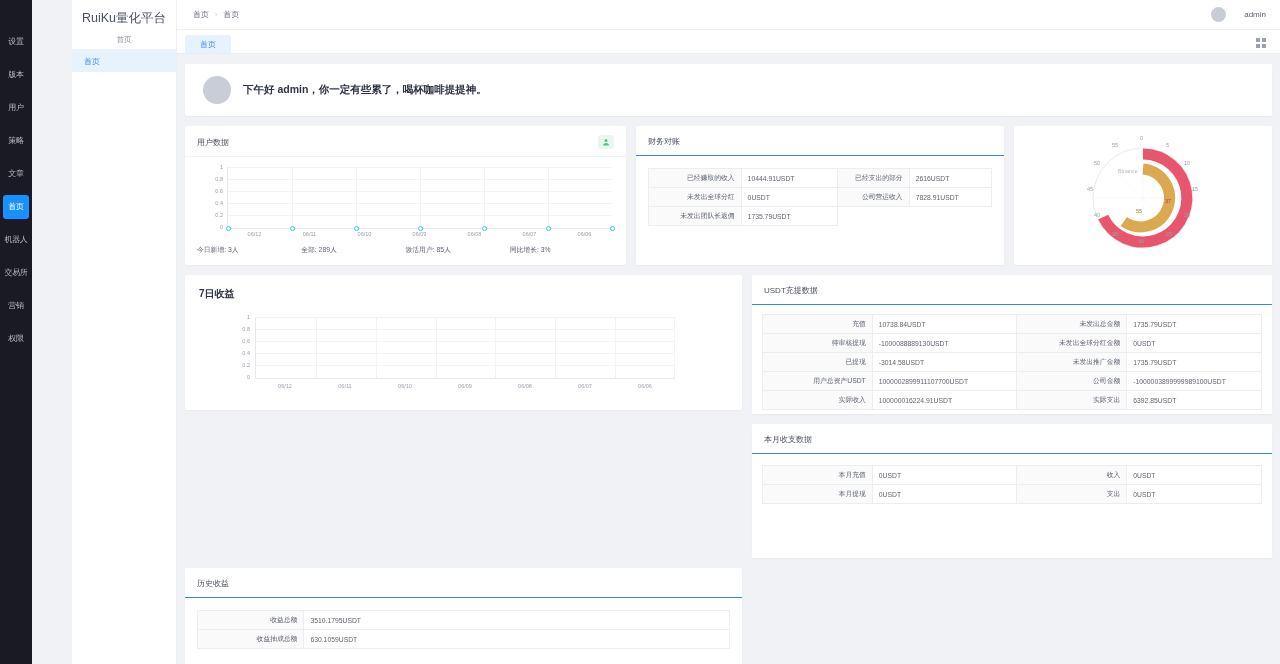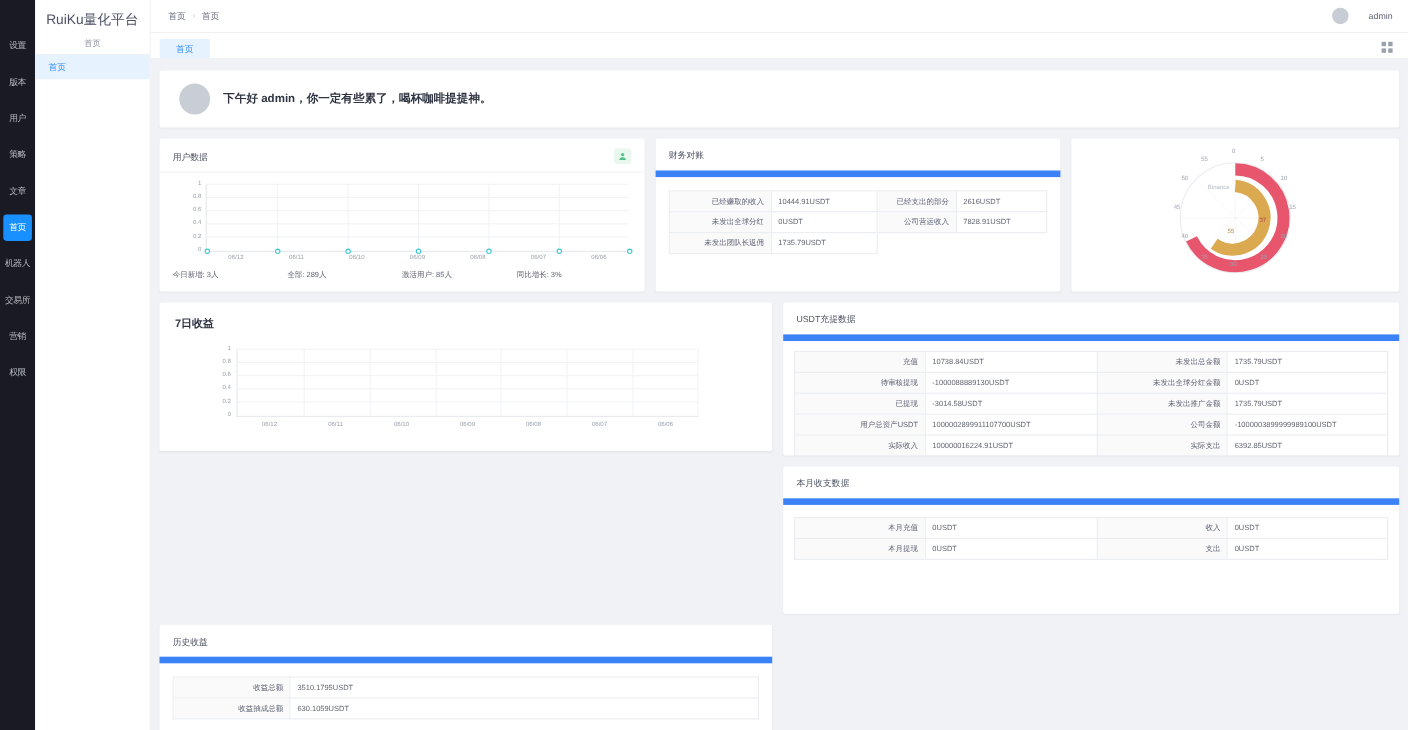--- a/index.html
+++ b/index.html
@@ -21,20 +21,21 @@
     display: flex; align-items: center; justify-content: center;
     color: #b9bcc4; font-size: 8px; border-radius: 3px;
     line-height: 1; letter-spacing: -0.3px; cursor: pointer; white-space: nowrap;
   }
   .rail-item.active { background: #1890ff; color: #fff; }
 
   
   .submenu {
     width: 105px; flex: 0 0 105px; background: #fff; height: 664px;
     border-right: 1px solid #eceff3;
+    margin-left: 40px;
   }
   .brand {
     height: 30px; display: flex; align-items: center; justify-content: center;
     font-size: 12.5px; color: #4c5163; padding-top: 6px;
   }
   .brand-sub {
     height: 20px; display: flex; align-items: center; justify-content: center;
     font-size: 7.5px; color: #8a8f9c; border-bottom: 1px solid #eef1f5;
   }
   .submenu-item {
@@ -74,21 +75,21 @@
     border-top-left-radius: 3px; border-top-right-radius: 3px;
   }
   .grid-icon { display: grid; grid-template-columns: 4px 4px; gap: 2px; margin-bottom: 5px; cursor: pointer; }
   .grid-icon i { width: 4px; height: 4px; background: #9aa0ad; display: block; }
 
   .content { flex: 1; overflow: hidden; padding: 10px 8px 0 8px; }
 
   .card { background: #fff; border-radius: 2px; box-shadow: 0 1px 2px rgba(0,0,0,.04); }
   .card-title {
     font-size: 8px; color: #4b5160; padding: 10px 16px 8px 12px;
-    border-bottom: 6px solid #3b82f6; font-weight: normal;
+    border-bottom: 1px solid #3b82f6; font-weight: normal;
   }
   .card-title.big { font-size: 10px; font-weight: bold; color: #2f3442; padding: 12px 14px 10px 14px; }
 
   
   .welcome {
     height: 52px; display: flex; align-items: center; gap: 12px;
     padding: 0 18px; margin-bottom: 10px;
   }
   .avatar-lg { width: 28px; height: 28px; border-radius: 50%; background: #c9cdd5; flex: 0 0 28px; }
   .welcome-text { font-size: 10.5px; color: #2f3442; font-weight: bold; }

